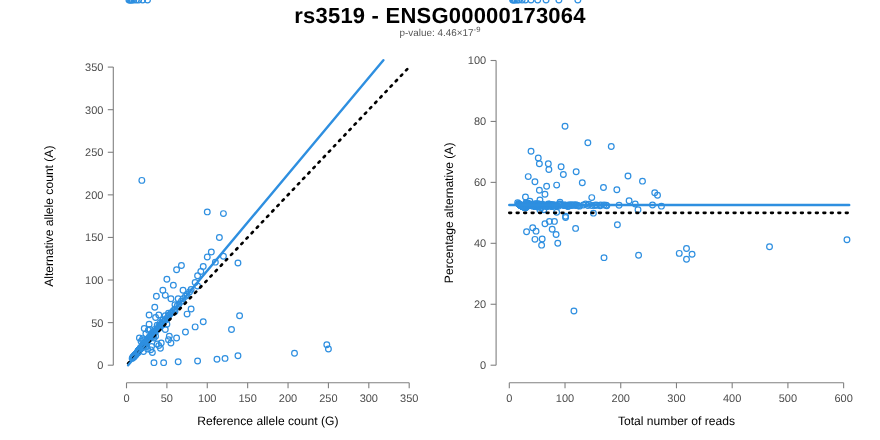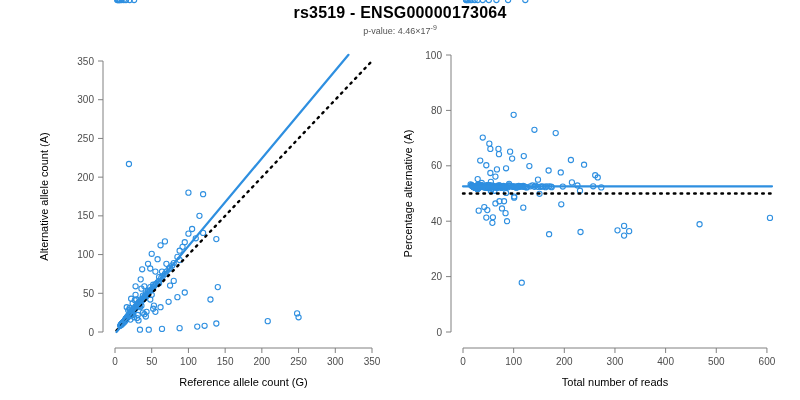--- a/index.html
+++ b/index.html
@@ -4,21 +4,21 @@
 <style>
   html,body{margin:0;padding:0;}
   body{
     width:800px;height:400px;background:#ffffff;
     font-family:"Liberation Sans", sans-serif;
     color:#000000;overflow:hidden;position:relative;
   }
   #figure{position:absolute;left:0;top:0;width:800px;height:400px;}
   .title{
     position:absolute;left:0;top:4px;width:800px;text-align:center;
-    font-size:16px;font-weight:bold;color:#000;letter-spacing:.2px;
+    font-size:20px;font-weight:bold;color:#000;letter-spacing:.2px;
   }
   .subtitle{
     position:absolute;left:0;top:24px;width:800px;text-align:center;
     font-size:9px;color:#555;
   }
   .subtitle sup{font-size:7px;vertical-align:super;}
   .panel{position:absolute;top:0;height:400px;}
   #panel-left{left:0;width:400px;}
   #panel-right{left:400px;width:400px;}
   .plot-svg{position:absolute;left:0;top:0;}

